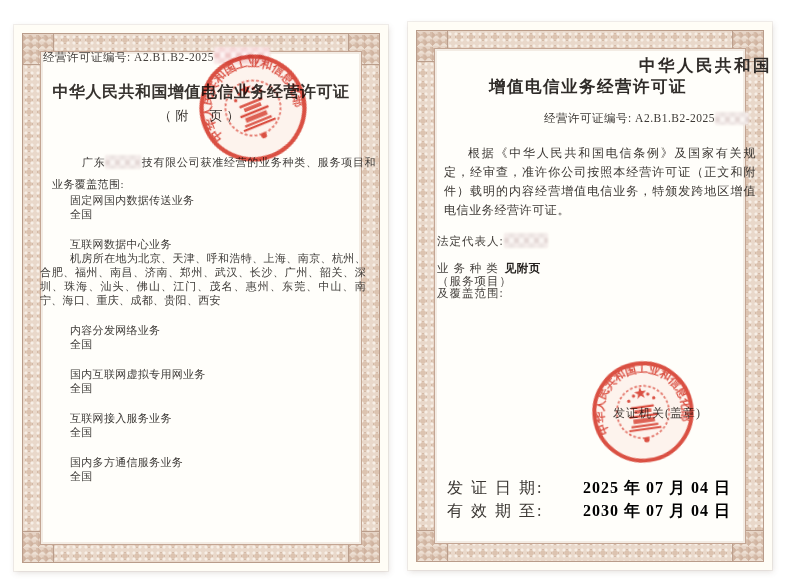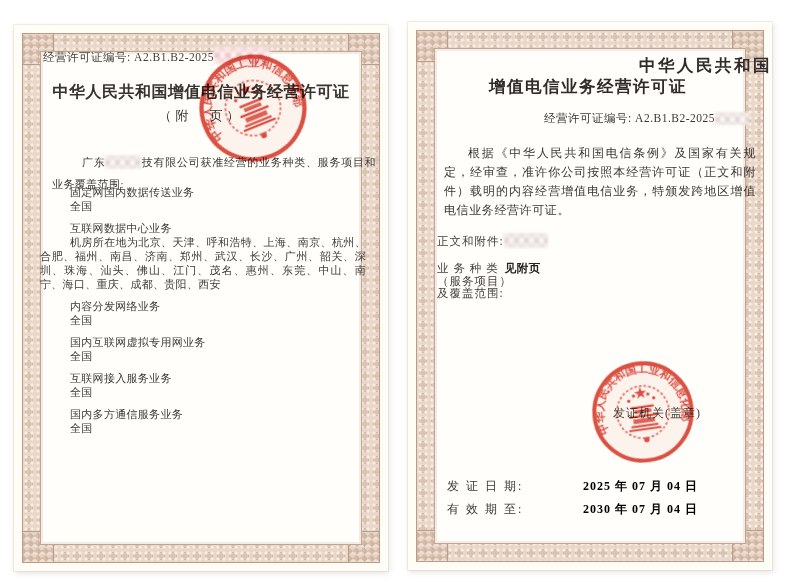--- a/index.html
+++ b/index.html
@@ -35,40 +35,40 @@
 
   
   .l-lic{position:absolute;left:29px;top:22px;font-size:11.5px;letter-spacing:.5px;color:#45413d;white-space:nowrap;}
   .l-title{position:absolute;left:0;right:0;top:57px;text-align:center;font-size:16px;
            font-weight:600;letter-spacing:.5px;color:#37332f;margin:0;}
   .l-sub{position:absolute;left:0;right:0;top:82px;text-align:center;font-size:13px;
          letter-spacing:4px;color:#3a3632;}
   .l-intro{position:absolute;left:26px;top:114px;width:324px;margin:12px;font-size:11px;
            line-height:22px;text-indent:30px;letter-spacing:.4px;text-align:justify;}
   .svc-list{position:absolute;left:26px;top:152px;width:326px;font-size:11px;line-height:14px;letter-spacing:.3px;}
-  .svc{margin:8px 0 5px 0;}
+  .svc{margin:16px 0 5px 0;}
   .svc p{margin:0;text-indent:30px;text-align:justify;}
 
   
   .r-title1{position:absolute;left:0;right:0;top:33px;text-align:right;font-size:16.5px;
             font-weight:700;letter-spacing:2.5px;color:#2f2b28;margin:0;}
   .r-title2{position:absolute;left:0;right:4px;top:54px;text-align:center;font-size:16.5px;
             font-weight:700;letter-spacing:1.5px;color:#2f2b28;margin:0;}
   .r-lic{position:absolute;left:136px;top:89px;font-size:11.5px;letter-spacing:.5px;color:#3c3834;white-space:nowrap;}
   .r-body{position:absolute;left:24px;top:110px;width:312px;margin:12px;font-size:12px;
           line-height:19px;text-indent:2em;letter-spacing:.6px;text-align:justify;color:#3b3733;}
   .field{position:absolute;left:29px;white-space:nowrap;font-size:11.5px;color:#46423e;}
   .f-company{top:185px;}
   .f-legal{top:211px;}
   .f-biz{top:240px;line-height:12.5px;white-space:normal;width:200px;}
   .field .lab{letter-spacing:1px;}
   .field .val{font-weight:700;color:#25221f;letter-spacing:.5px;}
   .f-biz .val{margin-left:6px;}
   .r-issuer{position:absolute;left:205px;top:383px;font-size:12px;letter-spacing:1px;color:#4a4641;z-index:1;white-space:nowrap;}
-  .daterow{position:absolute;left:39px;font-size:12px;white-space:nowrap;color:#3b3733;}
+  .daterow{position:absolute;left:39px;font-size:16px;white-space:nowrap;color:#3b3733;}
   .d1{top:456px}.d2{top:479px}
   .daterow .lab{letter-spacing:2px;}
   .daterow .val{position:absolute;left:136px;top:0;font-weight:600;letter-spacing:1px;color:#000000;}
 
   
   .redact{display:inline-block;vertical-align:-3px;border-radius:1px;filter:blur(1px);}
   .redact.pink{background:conic-gradient(#f6d9d9 25%,#fdf3f3 0 50%,#efc9c9 0 75%,#f9e7e7 0);background-size:11px 11px;}
   .redact.gray{background:conic-gradient(#ece4e2 25%,#faf6f4 0 50%,#e4d8d6 0 75%,#f4ecea 0);background-size:10px 10px;}
   .w56{width:56px;height:17px;}
   .w36{width:36px;height:14px;}
@@ -171,21 +171,21 @@
       <h1 class="r-title2">增值电信业务经营许可证</h1>
 
       <div class="r-lic">
         <span>经营许可证编号: A2.B1.B2-2025</span><span class="redact gray w34"></span>
       </div>
 
       <p class="r-body">根据《中华人民共和国电信条例》及国家有关规定，经审查，准许你公司按照本经营许可证（正文和附件）载明的内容经营增值电信业务，特颁发跨地区增值电信业务经营许可证。</p>
 
 
       <div class="field f-legal">
-        <span class="lab">正文和附件:</span><span class="redact gray w44"></span>
+        <span class="lab">法定代表人:</span><span class="redact gray w44"></span>
       </div>
 
       <div class="field f-biz">
         <div><span class="lab">业 务 种 类</span><span class="val">见附页</span></div>
         <div class="lab">（服务项目）</div>
         <div class="lab">及覆盖范围:</div>
       </div>
 
       <div class="r-issuer">发证机关(盖章)</div>
 

